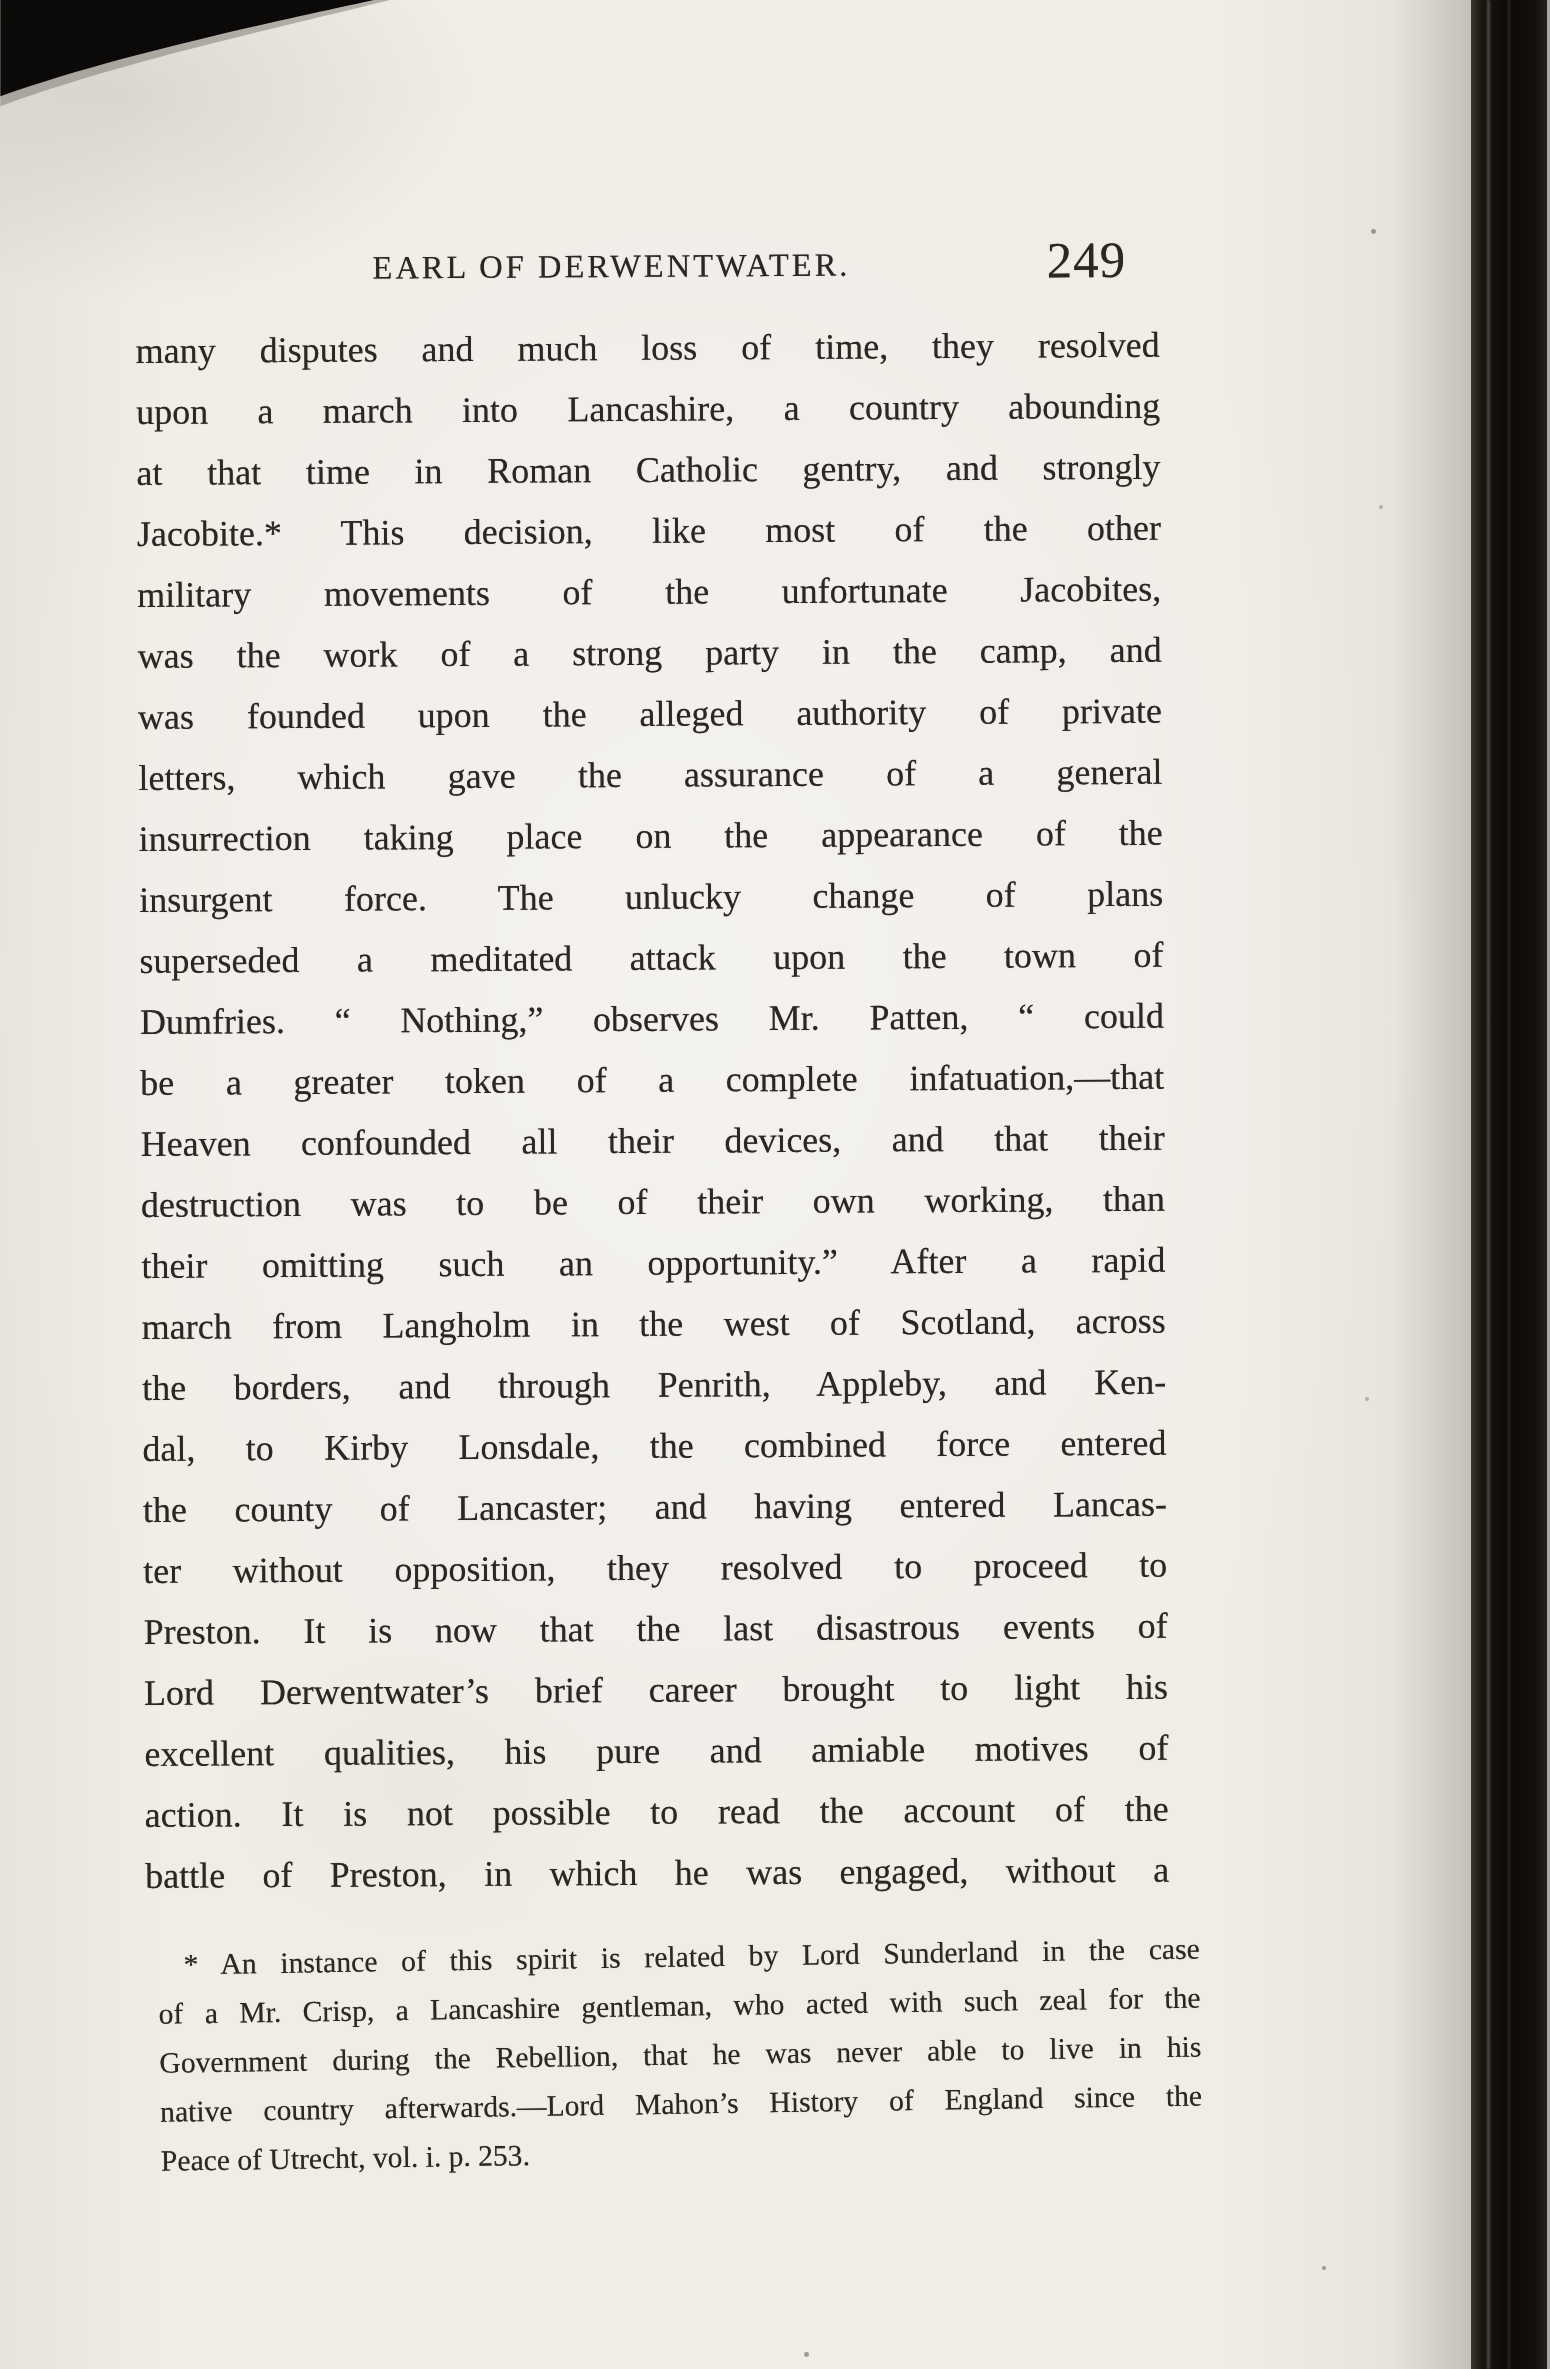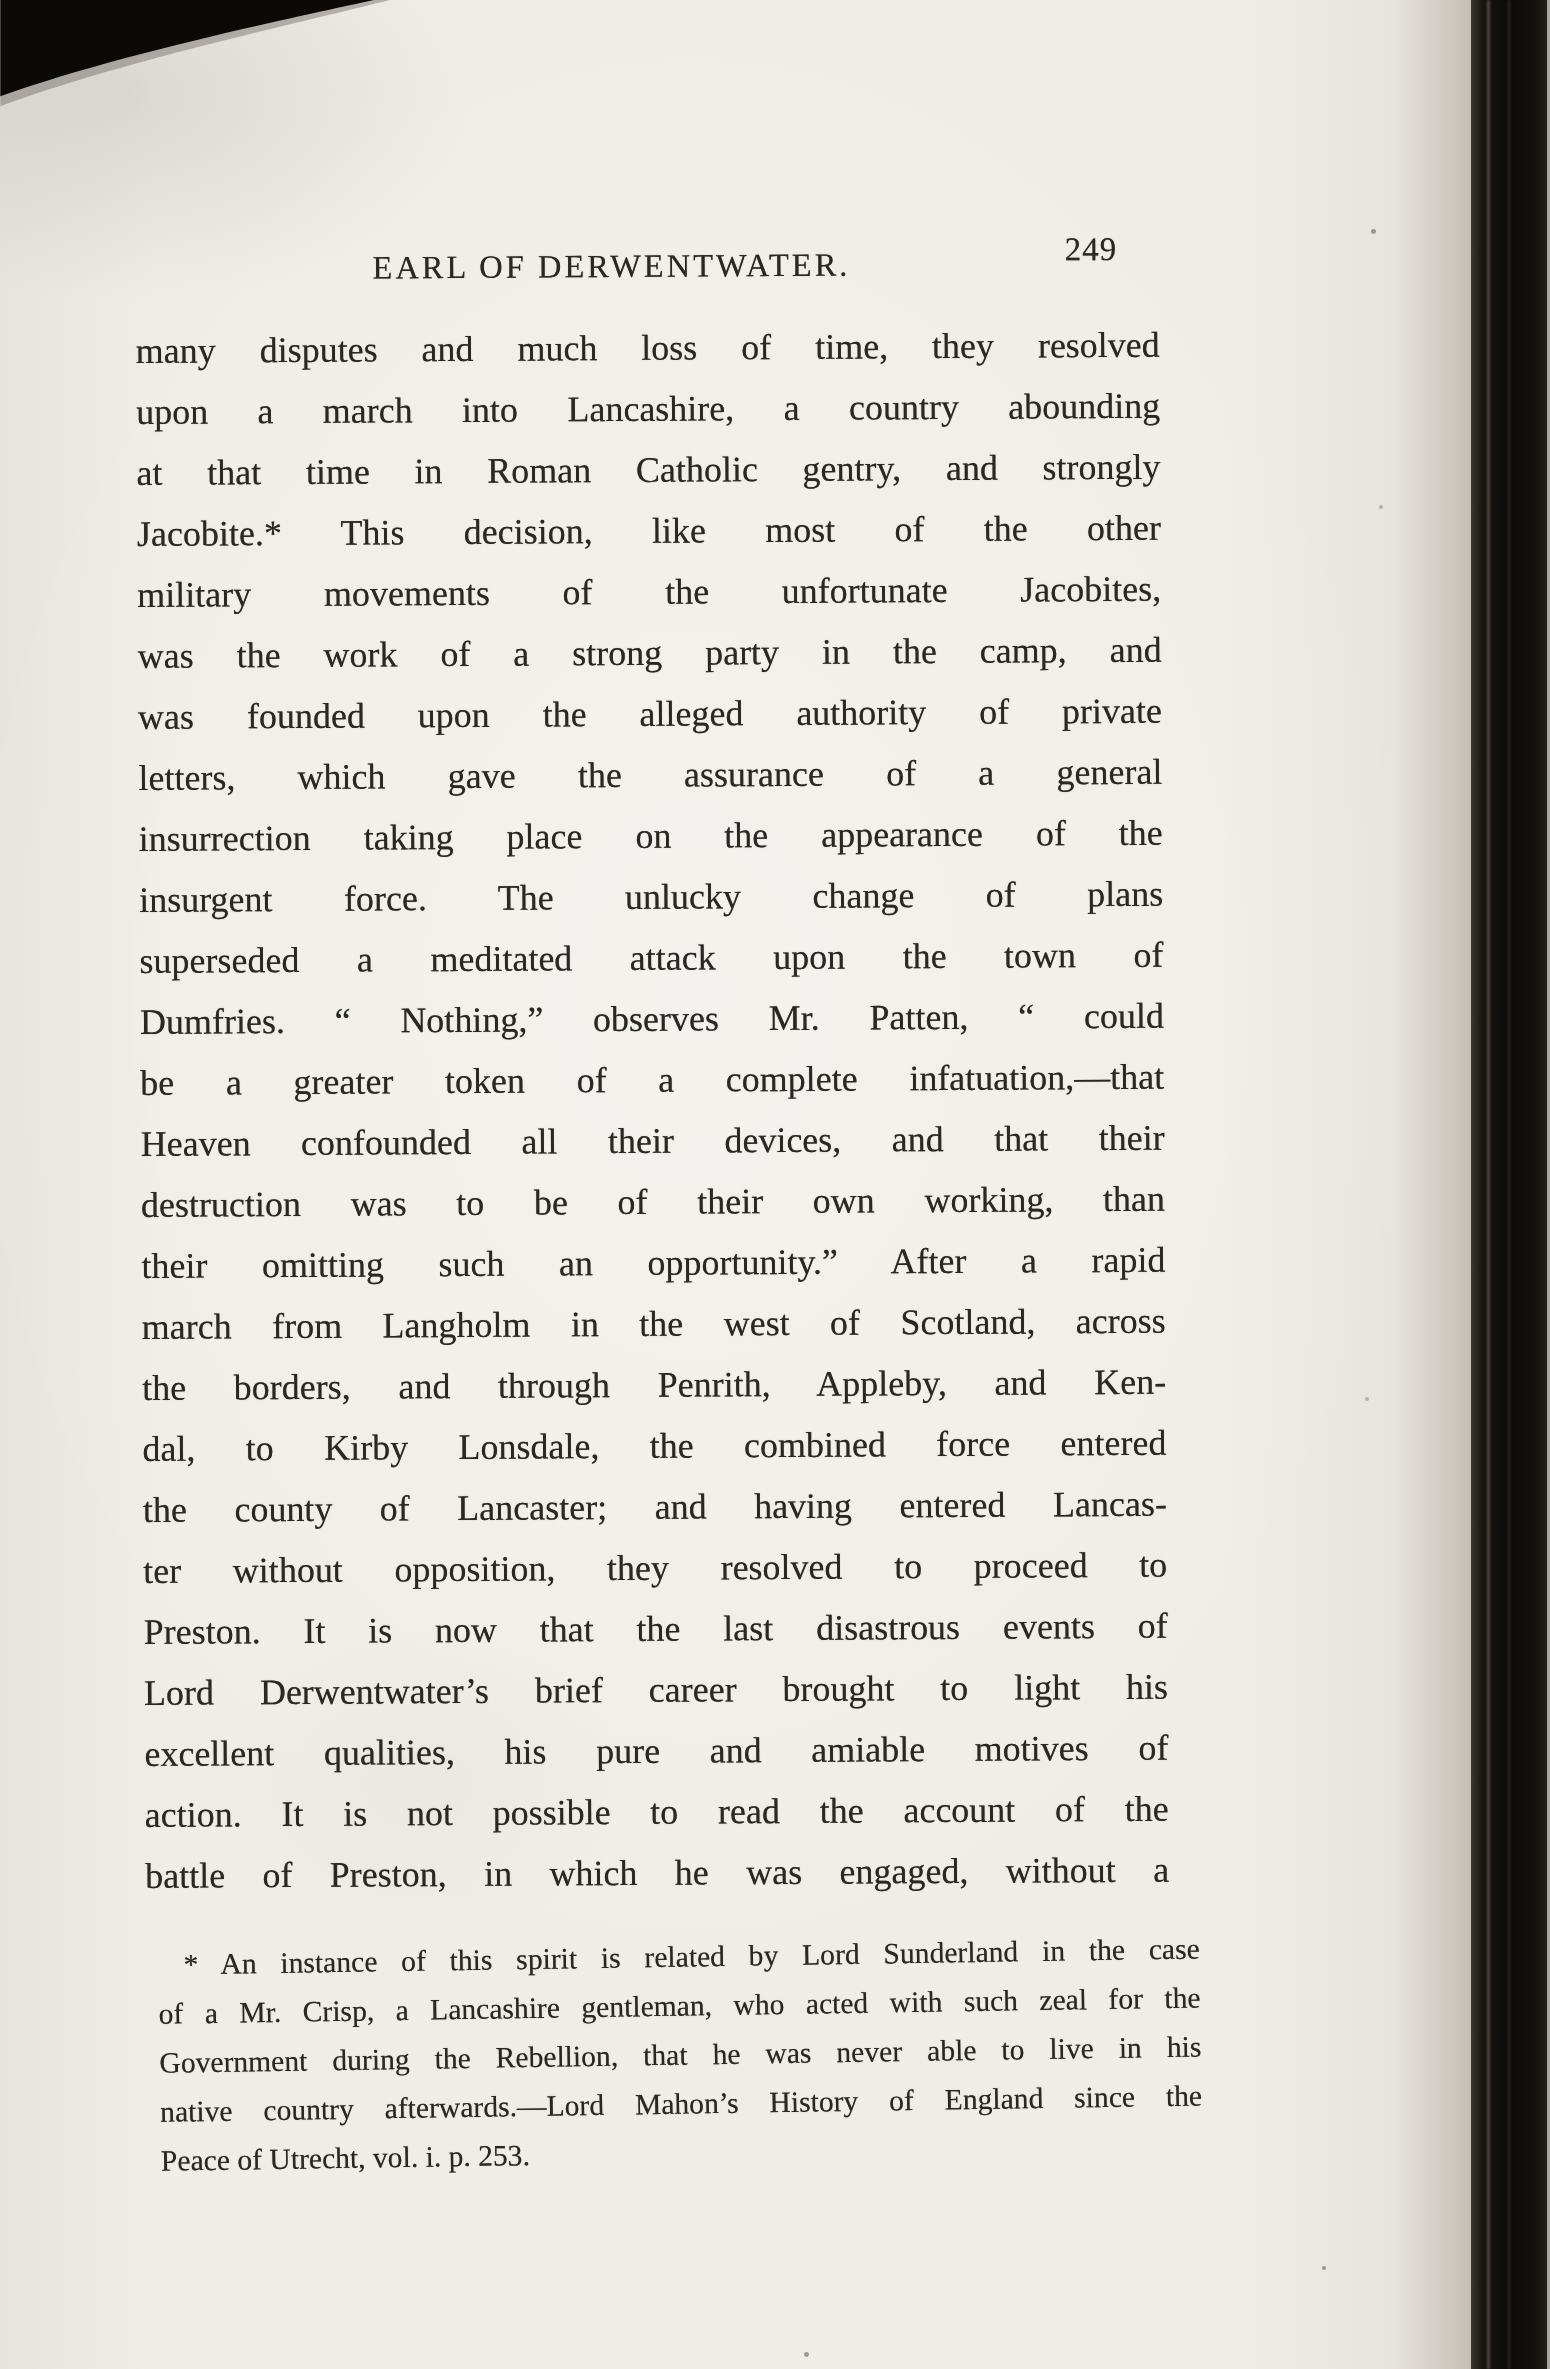--- a/index.html
+++ b/index.html
@@ -42,23 +42,23 @@
     position: absolute;
     left: 46.5%;
     transform: translateX(-50%);
     top: 7.9px;
     font-size: 32.5px;
     letter-spacing: 3px;
     white-space: nowrap;
   }
   .page-number {
     position: absolute;
-    right: 42px;
+    right: 33px;
     top: -5.9px;
-    font-size: 33px;
+    font-size: 51px;
     letter-spacing: 1px;
   }
   .body-block {
     position: absolute;
     top: 317px;
     left: 138px;
     width: 1024px;
     font-size: 36px;
   }
   .body-line {

